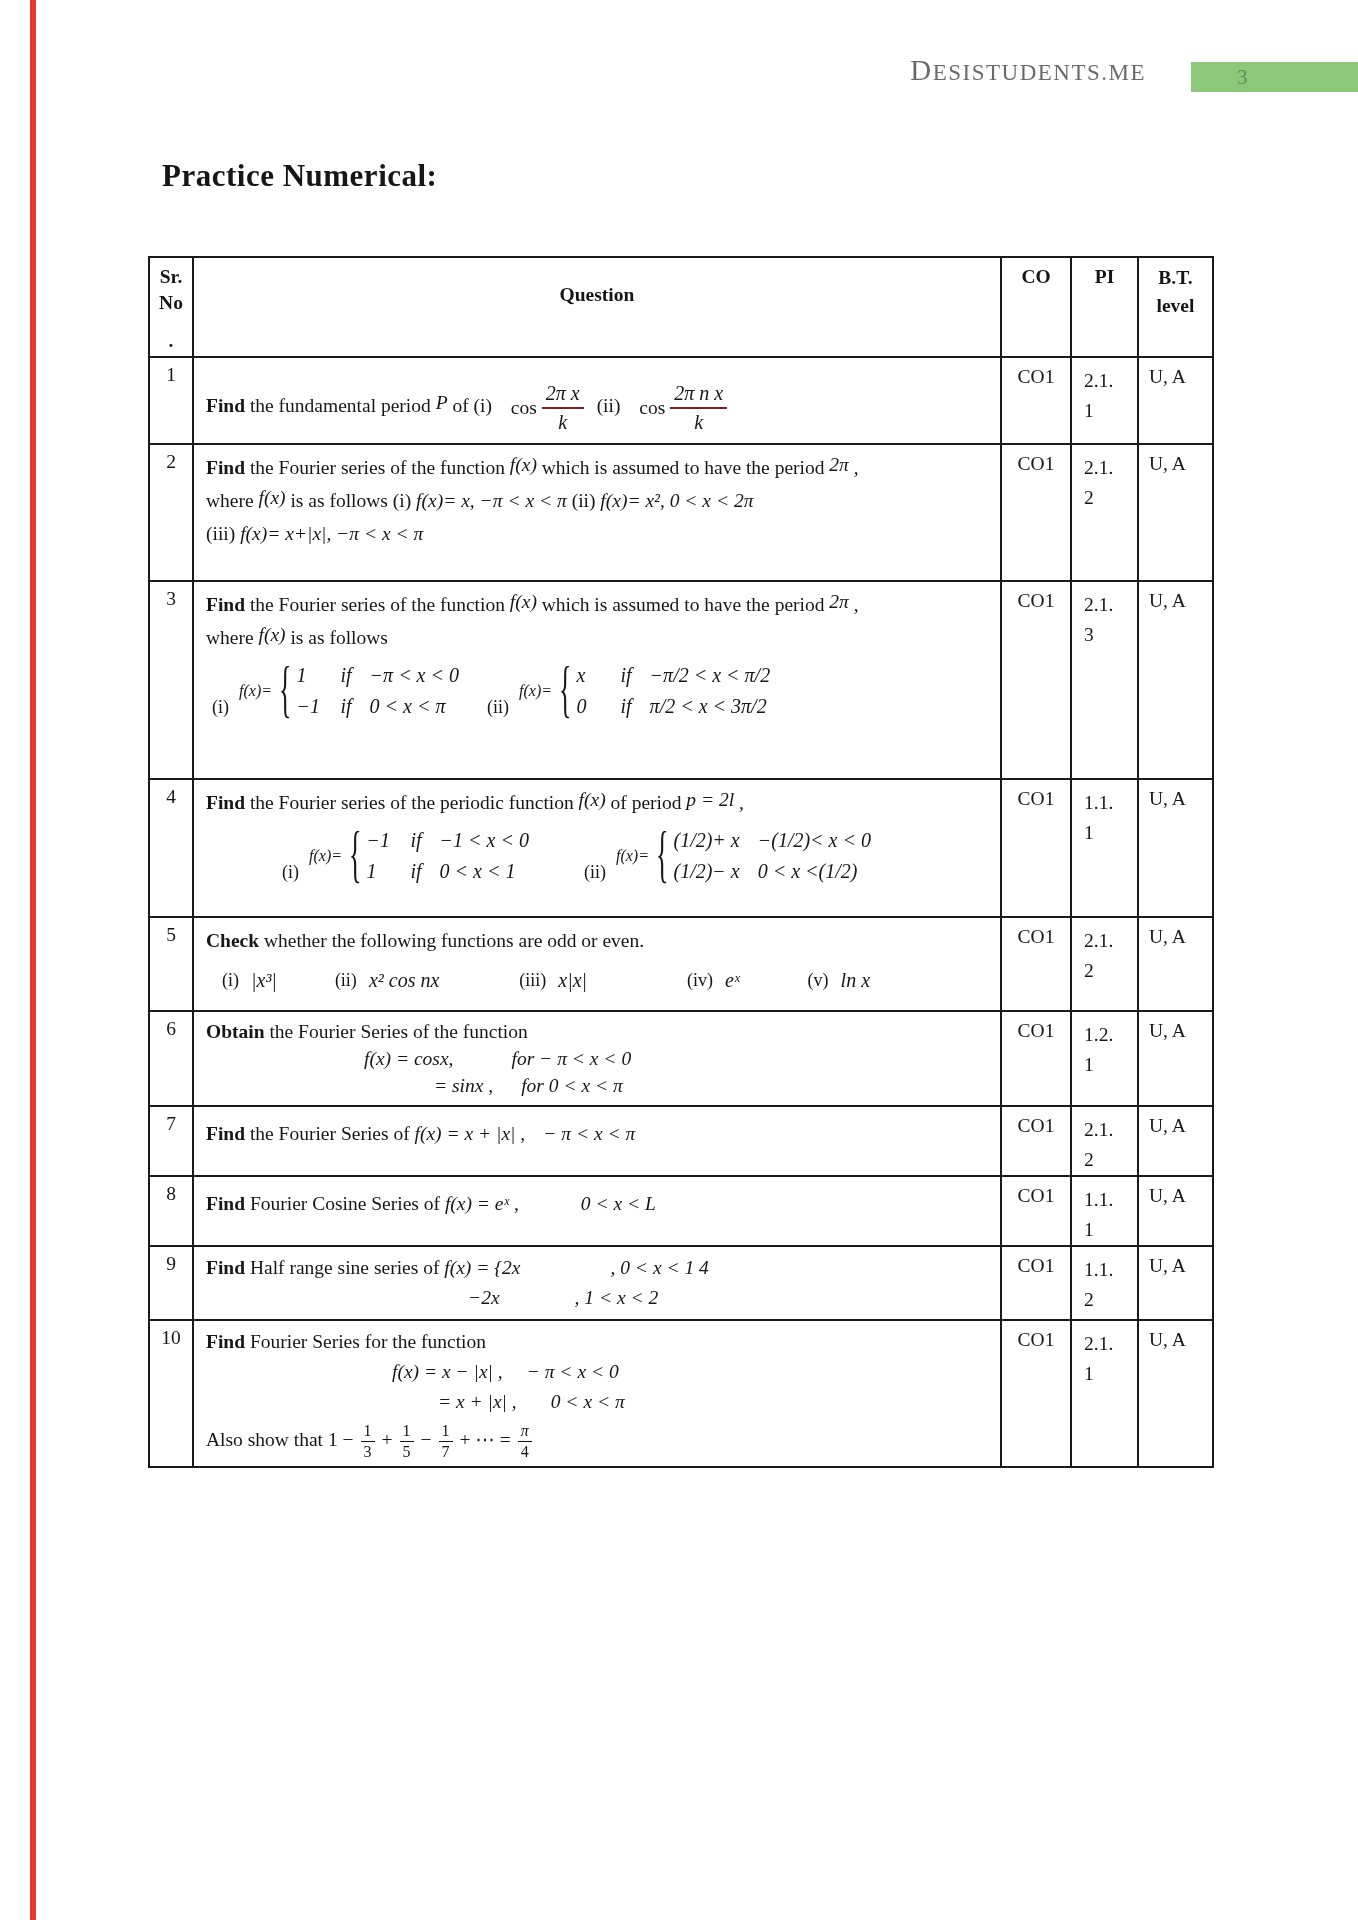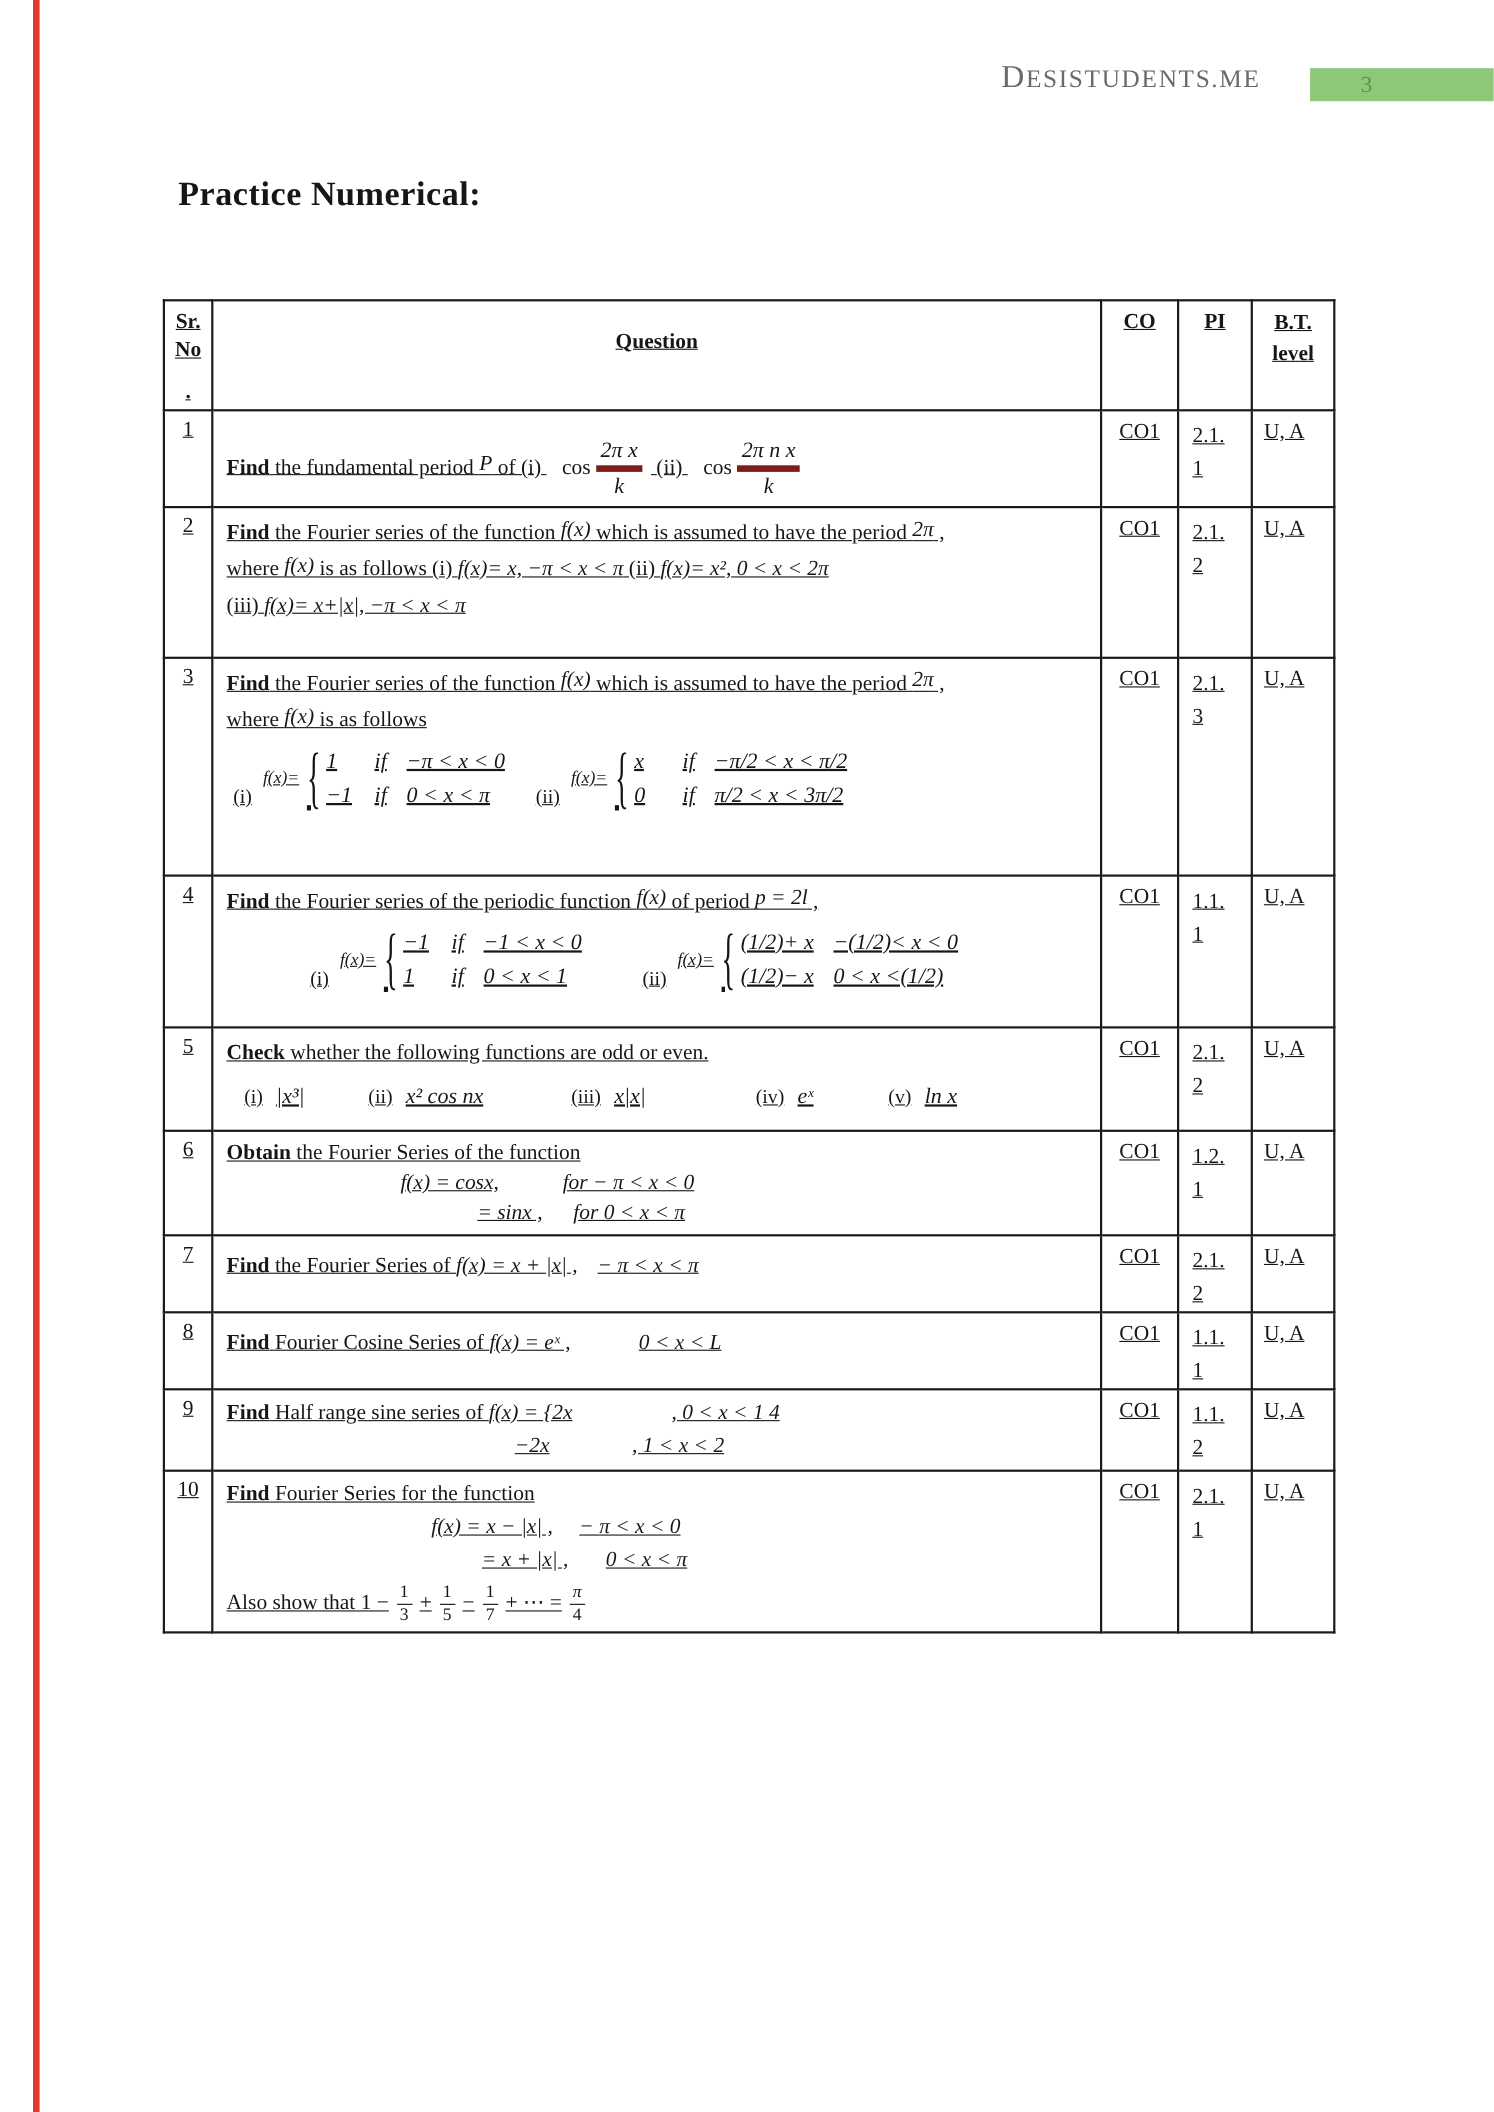--- a/index.html
+++ b/index.html
@@ -17,21 +17,21 @@
     font-size:23px;letter-spacing:1.5px;color:#6a6a6a;
   }
   .site::first-letter{font-size:29px;}
   .badge{
     position:absolute;top:62px;left:1191px;width:167px;height:30px;
     background:#8cc878;color:#5e9055;font-size:21px;line-height:30px;
     padding-left:46px;box-sizing:border-box;
   }
   .title{position:absolute;top:158px;left:162px;font-size:31px;font-weight:bold;letter-spacing:.5px;}
 
-  table.qtable{position:absolute;top:272px;left:148px;border-collapse:collapse;table-layout:fixed;text-decoration:underline;}
+  table.qtable{position:absolute;top:256px;left:148px;border-collapse:collapse;table-layout:fixed;}
   .qtable td{border:2px solid #1a1a1a;vertical-align:top;font-size:19.5px;}
 
   .c-sr{text-align:center;padding-top:6px;font-size:20px;}
   .c-q{padding:6px 10px 6px 12px;}
   .c-co{text-align:center;padding-top:8px;}
   .c-pi{padding:8px 0 0 12px;line-height:30px;}
   .c-bt{padding:8px 0 0 10px;}
 
   .hcell{font-weight:bold;font-size:20px;}
   .hq{text-align:center;padding-top:26px;}
@@ -39,21 +39,21 @@
   .hbt{text-align:center;padding:6px 0 0 0;line-height:28px;}
   .hsr{line-height:26px;}
   .hsr .dot{margin-top:12px;}
 
   .ql{line-height:33px;}
   .m{font-style:italic;}
   .b{font-weight:bold;}
   .raise{position:relative;top:-3px;}
 
   .frac{display:inline-block;text-align:center;vertical-align:middle;line-height:1.15;font-size:20px;}
-  .frac .nm{display:block;border-bottom:6px solid #7f1d1d;padding:0 4px 2px;}
+  .frac .nm{display:block;border-bottom:2px solid #7f1d1d;padding:0 4px 2px;}
   .frac .dn{display:block;padding-top:2px;}
   .cosfrac{display:inline-flex;align-items:center;margin:0 8px 0 14px;vertical-align:middle;justify-content:space-between;}
   .cosword{margin-right:5px;}
   .q1w{margin-top:18px;}
 
   .pwline{display:flex;align-items:center;margin-top:10px;}
   .pwlabel{align-self:flex-end;font-size:18px;margin:0 10px 0 6px;}
   .lhs{margin-right:2px;font-size:16px;}
   .brace{display:inline-block;font-size:26px;font-weight:300;transform:scaleY(2.4);margin:0 5px;}
   .pwrows{display:flex;flex-direction:column;row-gap:8px;font-size:20px;}

